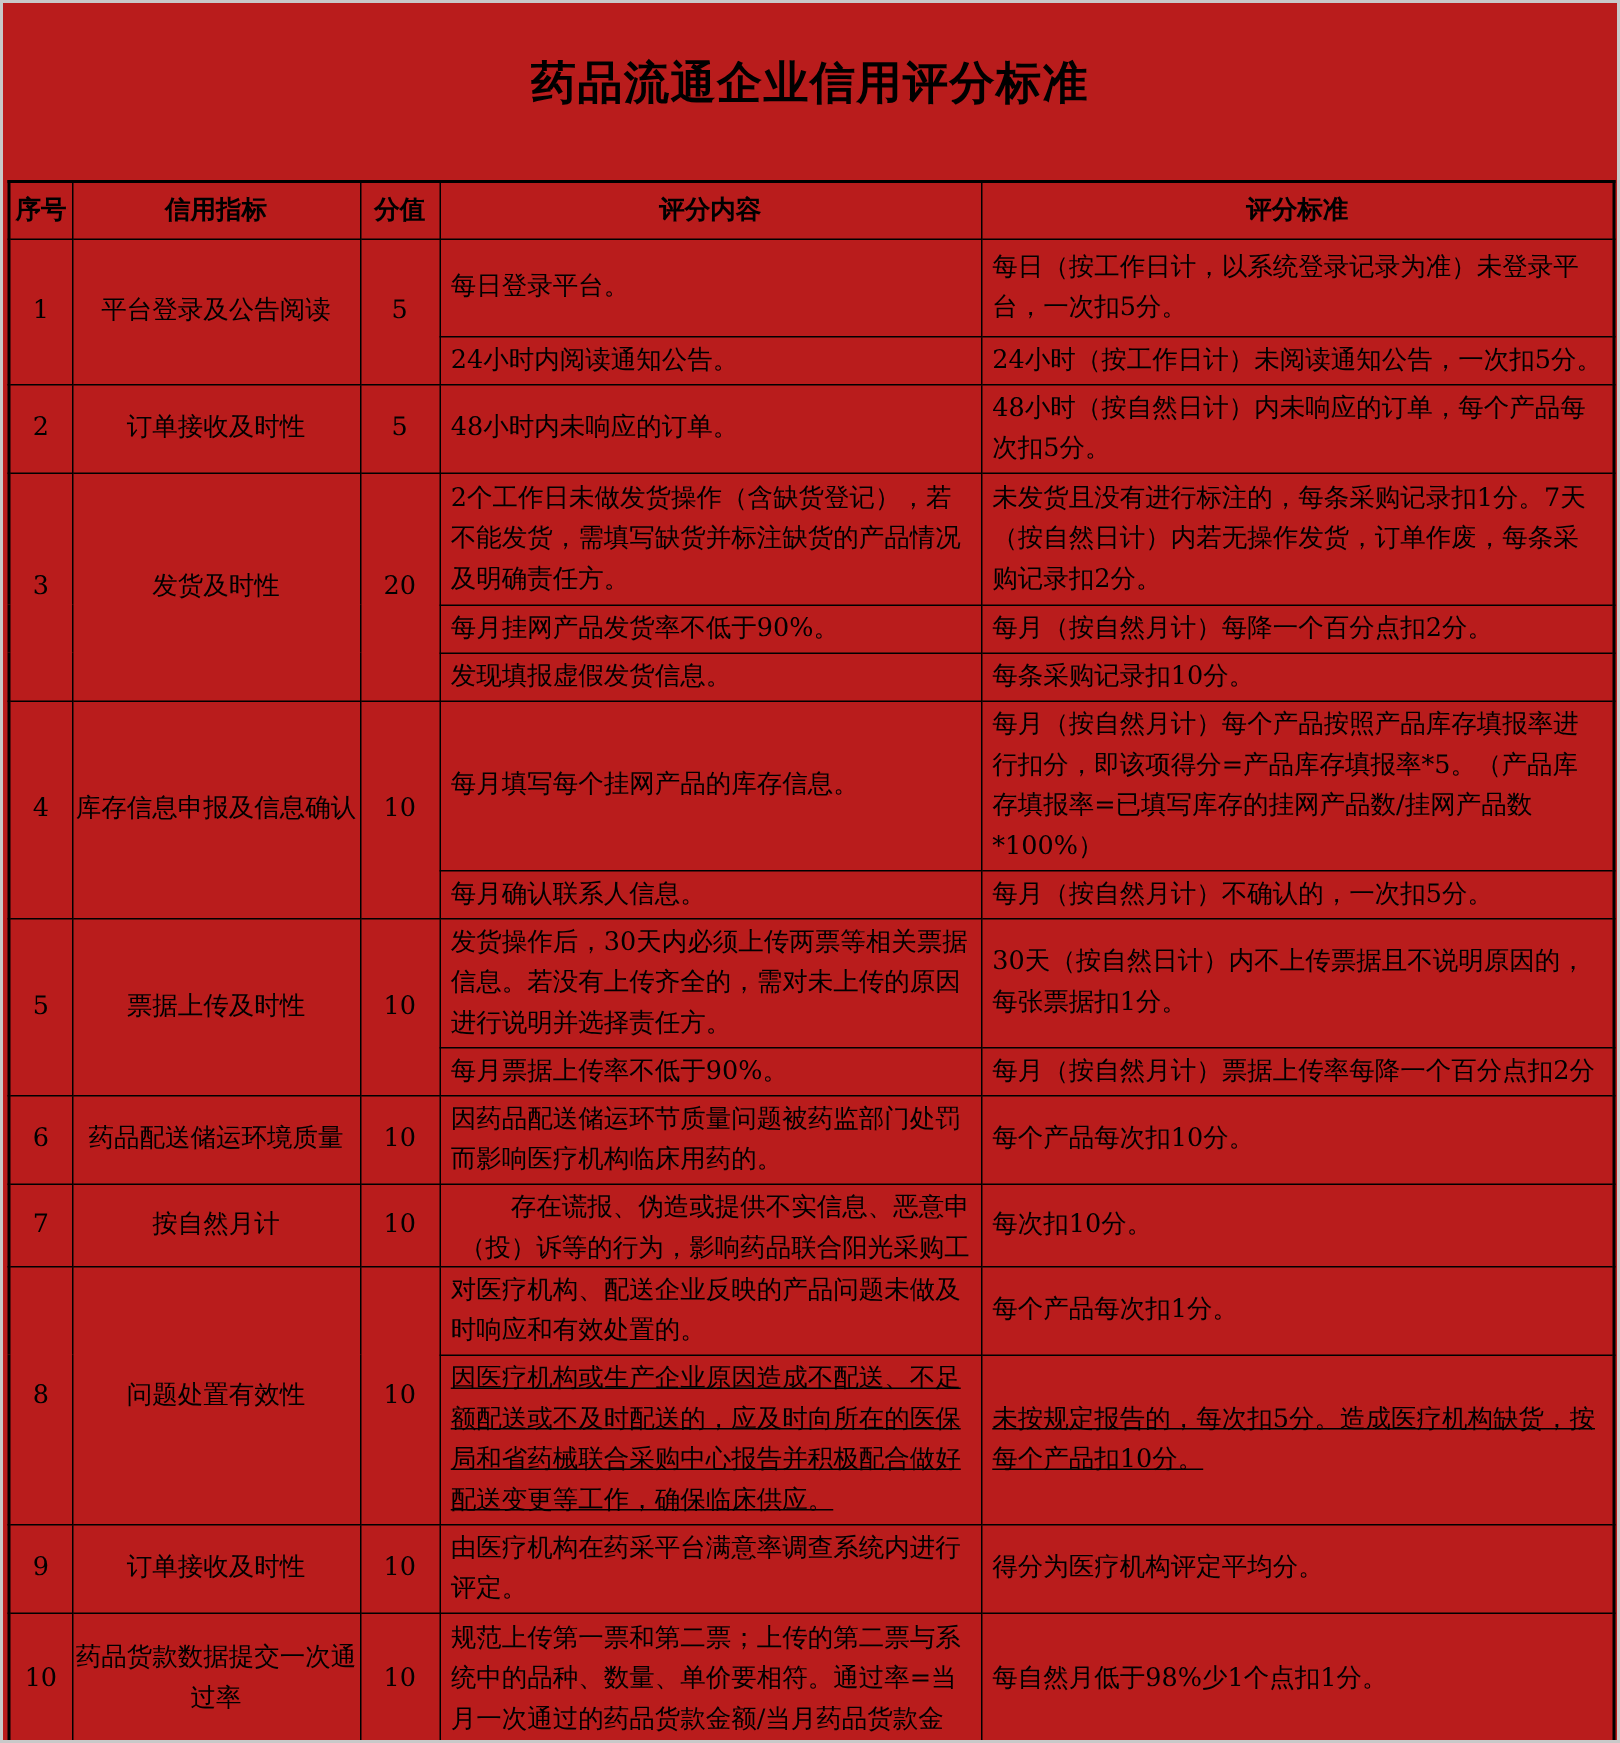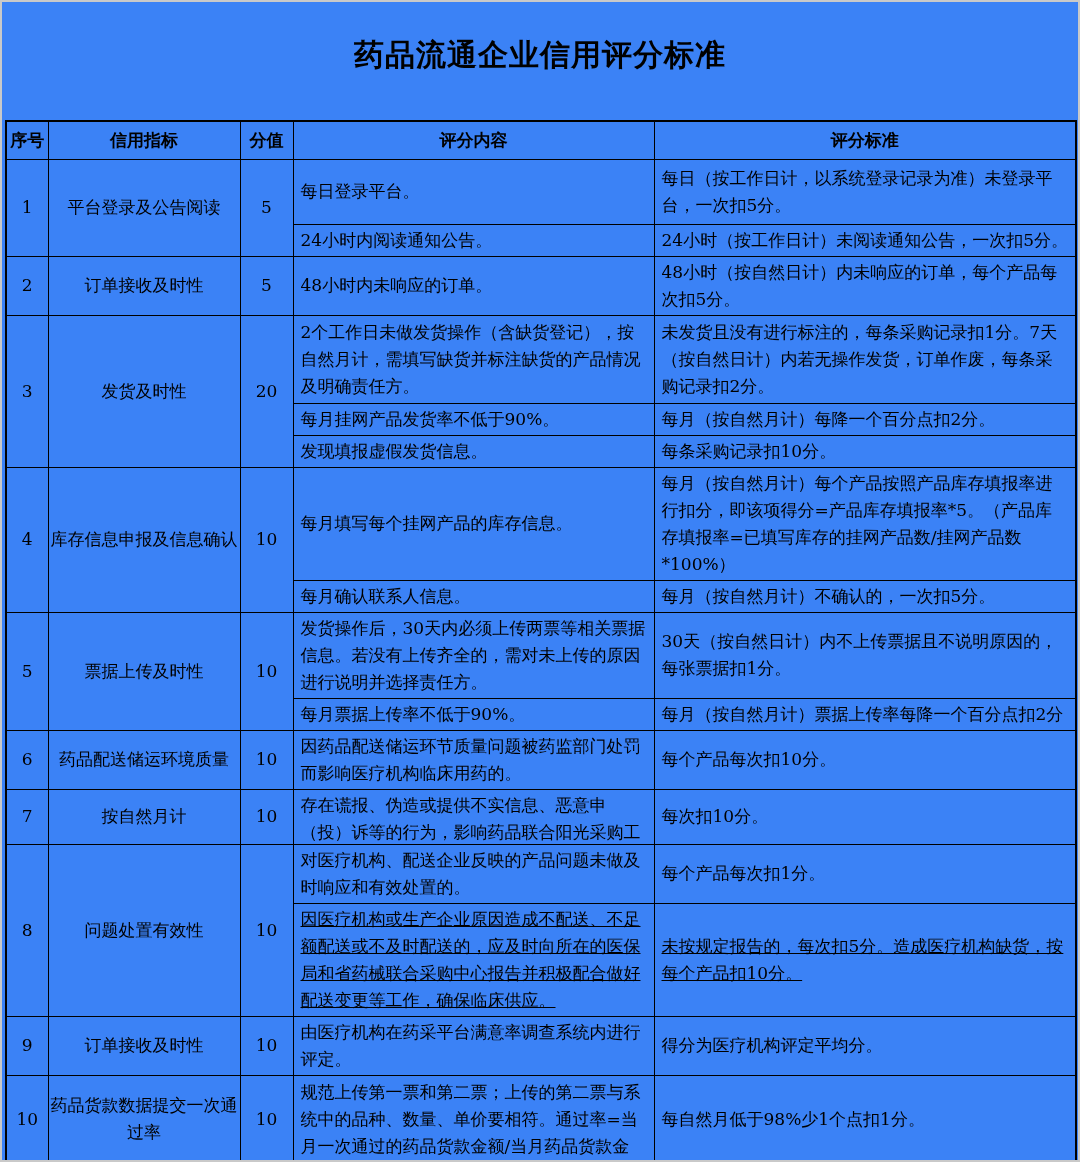--- a/index.html
+++ b/index.html
@@ -4,21 +4,21 @@
 <style>
   * { margin: 0; box-sizing: border-box; }
   body {
     background: #f3f3f3;
     font-family: "DejaVu Serif", "Liberation Serif", serif;
     color: #000;
   }
   .page {
     width: 1080px;
     height: 1162px;
-    background: #3b82f6;
+    background: #b91c1c;
     border: 2px solid #c9c9c9;
     overflow: hidden;
   }
   .title-wrap {
     height: 106px;
     display: flex;
     align-items: center;
     justify-content: center;
   }
   .doc-title {
@@ -42,21 +42,21 @@
     vertical-align: middle;
     overflow: hidden;
   }
   .score-table th {
     font-weight: bold;
     text-align: center;
     padding: 4px 2px;
   }
   td.c { text-align: center; padding: 2px 2px; }
   td.l { text-align: left; }
-  .clip-2 { max-height: 50px; overflow: hidden; }
+  .clip-2 { max-height: 50px; overflow: hidden; text-align: right; }
   .clip-3 { max-height: 86px; overflow: hidden; }
   tr.h38 { height: 38px; }
   tr.h65 { height: 65px; }
   tr.h28 { height: 28px; }
   tr.h50 { height: 50px; }
   tr.h88 { height: 88px; }
   tr.h25 { height: 25px; }
   tr.h90 { height: 90px; }
   tr.h27 { height: 27px; }
   tr.h83 { height: 83px; }
@@ -109,21 +109,21 @@
       <td class="c">订单接收及时性</td>
       <td class="c">5</td>
       <td class="l">48小时内未响应的订单。</td>
       <td class="l">48小时（按自然日计）内未响应的订单，每个产品每次扣5分。</td>
     </tr>
 
     <tr class="h88">
       <td class="c" rowspan="3">3</td>
       <td class="c" rowspan="3">发货及时性</td>
       <td class="c" rowspan="3">20</td>
-      <td class="l">2个工作日未做发货操作（含缺货登记），按自然月计，需填写缺货并标注缺货的产品情况及明确责任方。</td>
+      <td class="l">2个工作日未做发货操作（含缺货登记），若不能发货，需填写缺货并标注缺货的产品情况及明确责任方。</td>
       <td class="l">未发货且没有进行标注的，每条采购记录扣1分。7天（按自然日计）内若无操作发货，订单作废，每条采购记录扣2分。</td>
     </tr>
     <tr class="h25">
       <td class="l">每月挂网产品发货率不低于90%。</td>
       <td class="l">每月（按自然月计）每降一个百分点扣2分。</td>
     </tr>
     <tr class="h25">
       <td class="l">发现填报虚假发货信息。</td>
       <td class="l">每条采购记录扣10分。</td>
     </tr>

